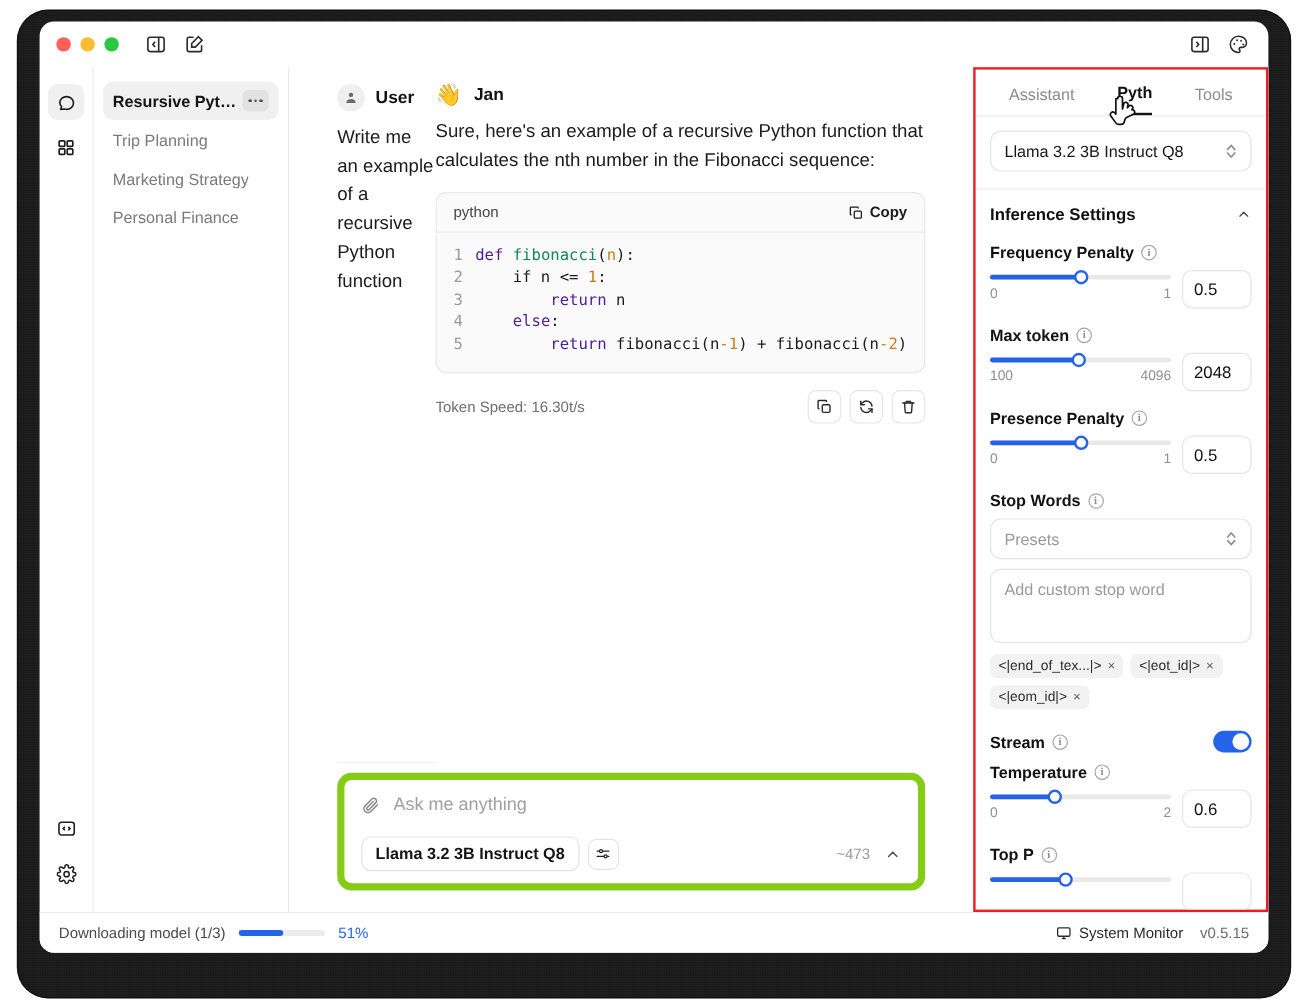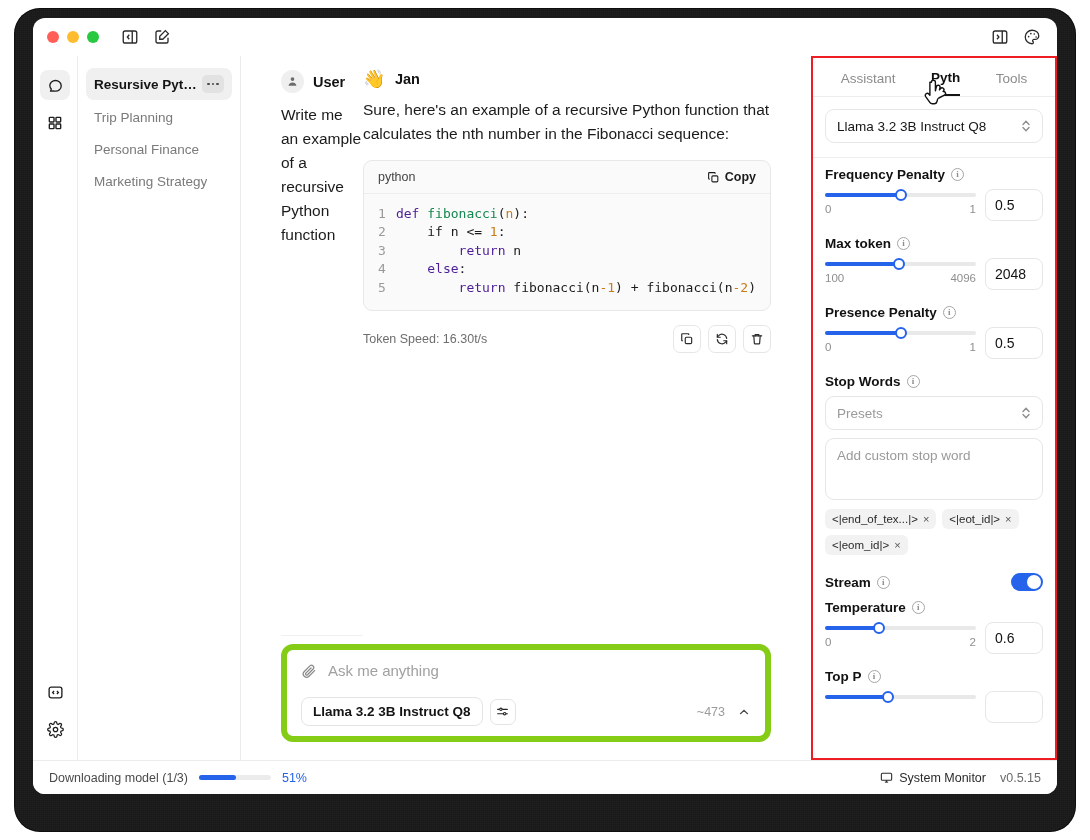--- a/index.html
+++ b/index.html
@@ -402,24 +402,24 @@
         <span class="dots-btn">
             <i></i>
             <i></i>
             <i></i>
           </span>
       </div>
       <div class="chat-item">
         <span class="label">Trip Planning</span>
       </div>
       <div class="chat-item">
+        <span class="label">Marketing Strategy</span>
+      </div>
+      <div class="chat-item">
         <span class="label">Personal Finance</span>
-      </div>
-      <div class="chat-item">
-        <span class="label">Marketing Strategy</span>
       </div>
     </div>
 
     <div class="center">
       <div class="thread">
 
         <div class="msg user">
           <div class="msg-head">
             <span class="avatar">
               <svg viewBox="0 0 24 24" fill="currentColor">
@@ -540,20 +540,28 @@
             <svg width="10" height="16" viewBox="0 0 10 16" fill="none" stroke="currentColor" stroke-width="1.4" stroke-linecap="round">
               <polyline points="2,6.5 5,3.2 8,6.5"></polyline>
                 <polyline points="2,9.5 5,12.8 8,9.5"></polyline>
             </svg>
           </span>
         </div>
       </div>
       <div class="panel-sep"></div>
 
       <div class="settings-scroll">
+        <div class="sec-head">
+          <span class="sec-title">Inference Settings</span>
+          <span class="sec-chev">
+            <svg viewBox="0 0 24 24" fill="none" stroke="currentColor" stroke-width="2.1" stroke-linecap="round">
+                <polyline points="6,15 12,9 18,15"></polyline>
+              </svg>
+          </span>
+        </div>
 
         <div class="field">
           <div class="field-label">
             <span>Frequency Penalty</span>
             <span class="info-i">i</span>
           </div>
           <div class="slider-row">
             <div class="slider-col">
               <div class="track">
                 <div class="fill" id="fill-0" style="width: 50%;"></div>

